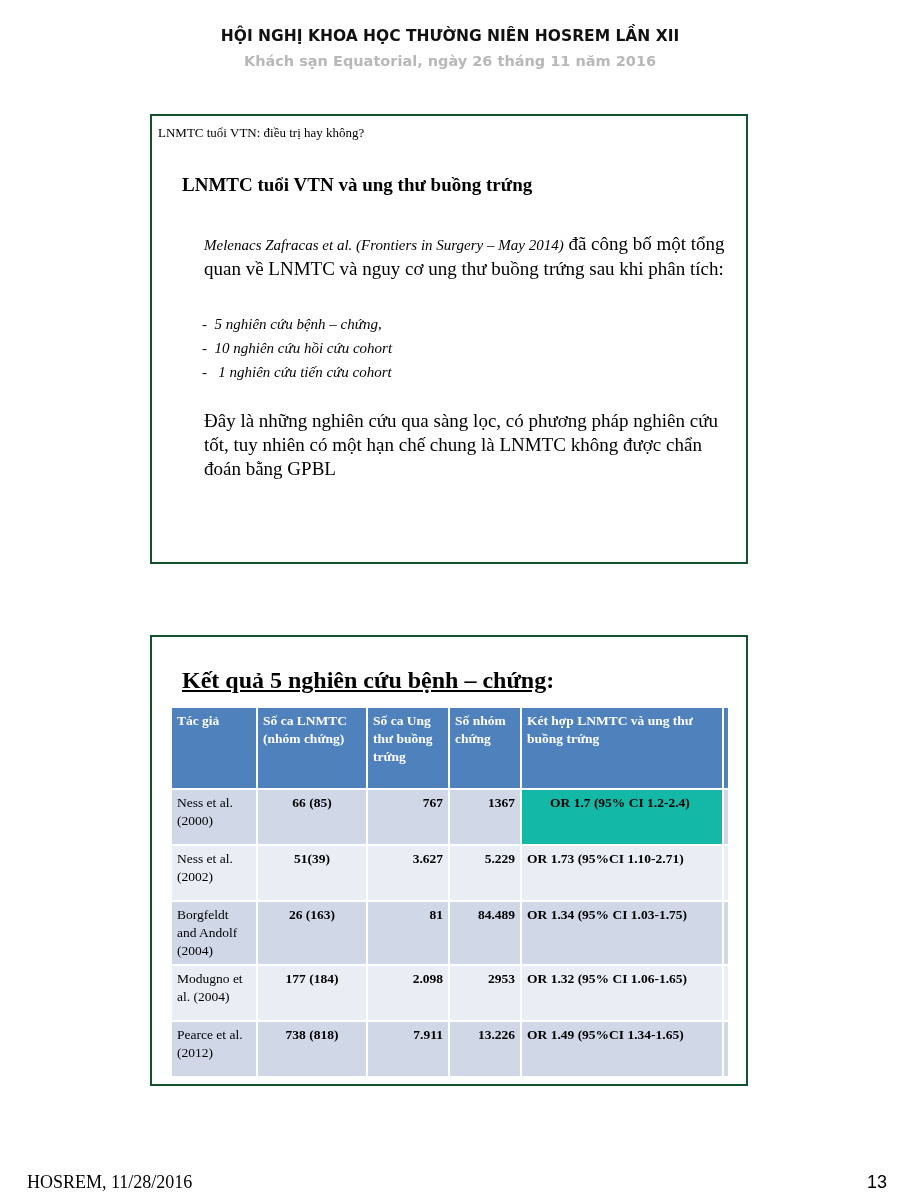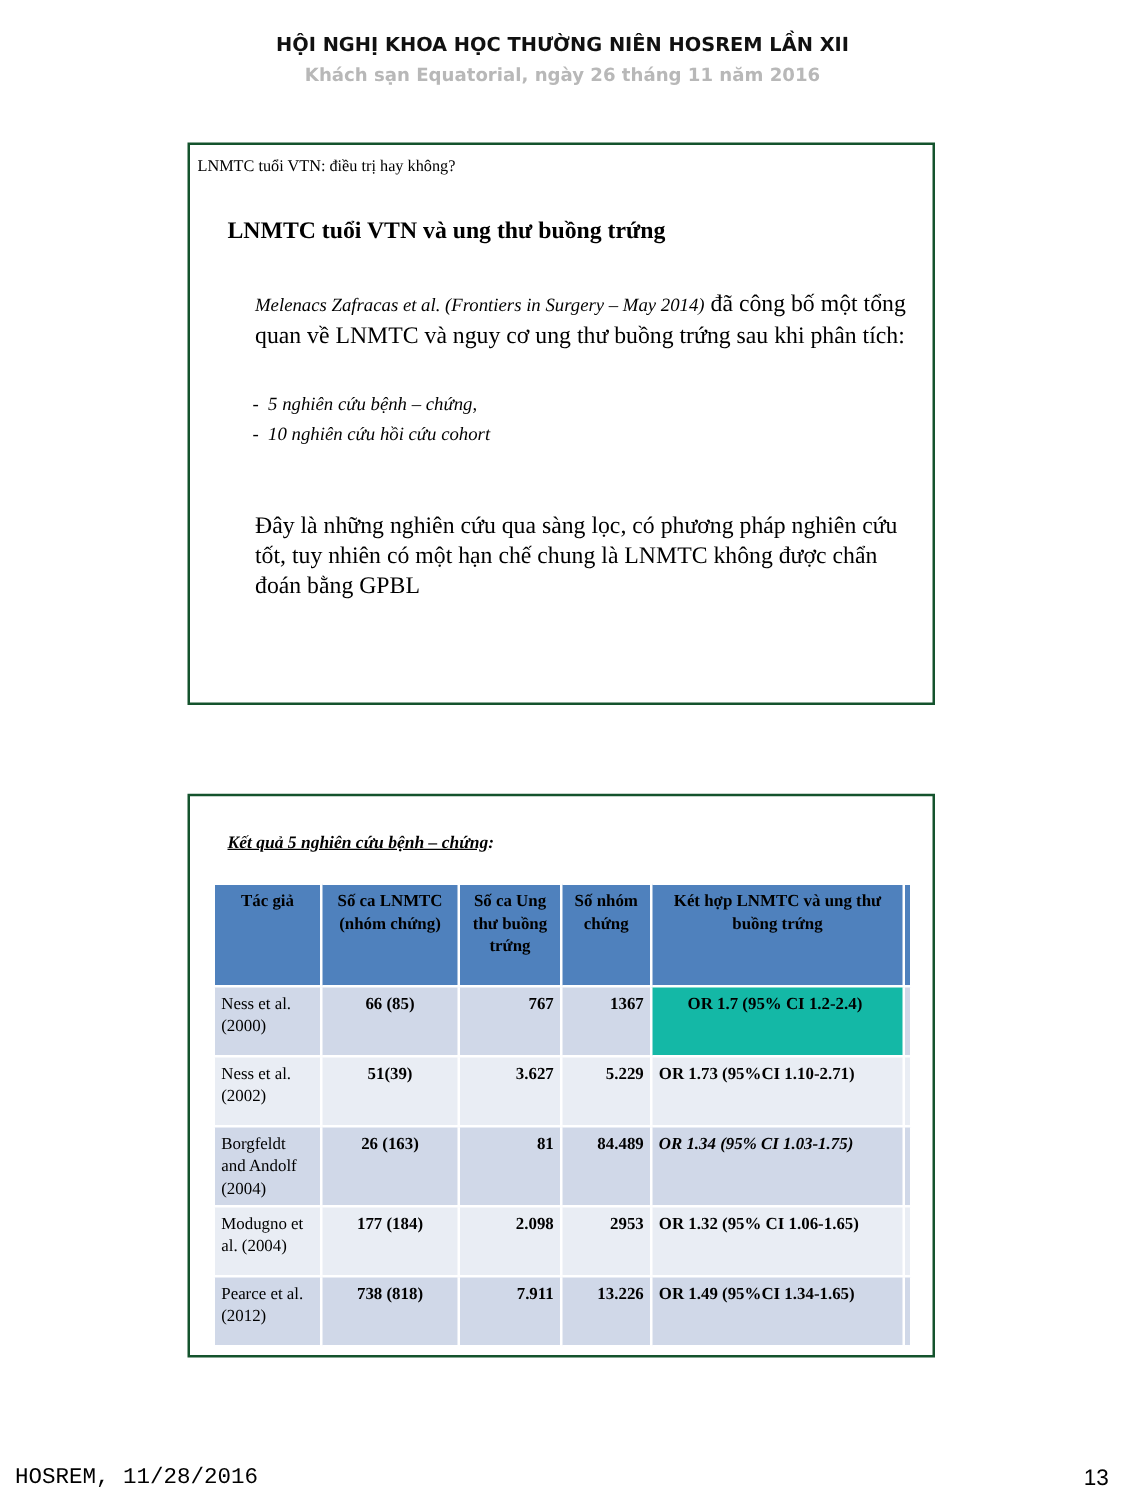--- a/index.html
+++ b/index.html
@@ -9,48 +9,49 @@
   .slide { position: absolute; left: 150px; width: 598px; border: 2px solid #14532d; background: #fff; box-sizing: border-box; }
   #slide1 { top: 114px; height: 450px; }
   #slide2 { top: 635px; height: 451px; }
   .s1-crumb { position: absolute; left: 6px; top: 9px; font-size: 13px; }
   .s1-heading { position: absolute; left: 30px; top: 58px; font-size: 19px; font-weight: bold; }
   .s1-body { position: absolute; left: 52px; top: 116px; width: 530px; font-size: 19px; line-height: 24px; font-family: Liberation Serif, serif; }
   .s1-body .cite { font-style: italic; font-size: 15px; }
   .s1-list { position: absolute; left: 50px; top: 196px; font-size: 15px; font-style: italic; line-height: 24px; }
   .s1-list .item { white-space: pre; }
   .s1-para { position: absolute; left: 52px; top: 293px; width: 530px; font-size: 19px; line-height: 24px; }
-  .s2-heading { position: absolute; left: 30px; top: 30px; font-size: 14px; font-weight: bold; font-style: italic; }
+  .s2-heading { position: absolute; left: 30px; top: 30px; font-size: 24px; font-weight: bold; }
   .s2-heading .u { text-decoration: underline; }
   table.res { position: absolute; left: 18px; top: 69px; border-collapse: collapse; font-size: 13.5px; font-weight: bold; }
   table.res th, table.res td { border: 2px solid #ffffff; vertical-align: top; padding: 4px 5px; line-height: 18px; }
-  table.res th { background: #4f81bd; color: #000000; text-align: center; height: 72px; }
+  table.res th { background: #4f81bd; color: #ffffff; text-align: left; height: 72px; }
   table.res tr.odd td { background: #d0d8e8; }
   table.res tr.even td { background: #e9edf4; }
   table.res td.author { font-weight: normal; }
   table.res td { height: 46px; }
   .c1 { width: 74px; } .c2 { width: 98px; } .c3 { width: 70px; } .c4 { width: 60px; } .c5 { width: 190px; } .c6 { width: 4px; padding: 0 !important; }
   .r { text-align: right; }
   .ctr { text-align: center; }
-  .footer-left { position: absolute; left: 12px; top: 1172px; font-family: Liberation Mono, monospace; font-size: 18px; }
+  .footer-left { position: absolute; left: 27px; top: 1172px; font-family: Liberation Serif, serif; font-size: 18px; }
   .footer-right { position: absolute; right: 13px; top: 1172px; font-family: "Liberation Sans", sans-serif; font-size: 18px; }
 </style>
 </head>
 <body>
 
 <div class="hdr-title">HỘI NGHỊ KHOA HỌC THƯỜNG NIÊN HOSREM LẦN XII</div>
 <div class="hdr-sub">Khách sạn Equatorial, ngày 26 tháng 11 năm 2016</div>
 
 <div class="slide" id="slide1">
   <div class="s1-crumb">LNMTC tuổi VTN: điều trị hay không?</div>
   <div class="s1-heading">LNMTC tuổi VTN và ung thư buồng trứng</div>
   <div class="s1-body"><span class="cite">Melenacs Zafracas et al. (Frontiers in Surgery – May 2014)</span><span> đã công bố một tổng quan về LNMTC và nguy cơ ung thư buồng trứng sau khi phân tích:</span></div>
   <div class="s1-list">
     <div class="item">-  5 nghiên cứu bệnh – chứng,</div>
     <div class="item">-  10 nghiên cứu hồi cứu cohort</div>
+    <div class="item">-   1 nghiên cứu tiến cứu cohort</div>
   </div>
   <div class="s1-para">Đây là những nghiên cứu qua sàng lọc, có phương pháp nghiên cứu tốt, tuy nhiên có một hạn chế chung là LNMTC không được chẩn đoán bằng GPBL</div>
 </div>
 
 <div class="slide" id="slide2">
   <div class="s2-heading"><span class="u">Kết quả 5 nghiên cứu bệnh – chứng</span><span>:</span></div>
   <table class="res">
     <thead>
       <tr>
         <th class="c1 ctr" style="background: rgb(79, 129, 189);">Tác giả</th>
@@ -76,21 +77,21 @@
         <td class="r" style="background: rgb(233, 237, 244);">3.627</td>
         <td class="r" style="background: rgb(233, 237, 244); padding-left: 30px;">5.229</td>
         <td style="background: rgb(233, 237, 244);">OR 1.73 (95%CI 1.10-2.71)</td>
         <td class="c6" style="background: rgb(233, 237, 244);"></td>
       </tr>
       <tr class="odd">
         <td class="author" style="background: rgb(208, 216, 232);">Borgfeldt and Andolf (2004)</td>
         <td class="ctr" style="background: rgb(208, 216, 232);">26 (163)</td>
         <td class="r" style="background: rgb(208, 216, 232);">81</td>
         <td class="r" style="background: rgb(208, 216, 232);">84.489</td>
-        <td style="background: rgb(208, 216, 232); font-style: italic;">OR 1.34 (95% CI 1.03-1.75)</td>
+        <td style="background: rgb(208, 216, 232);">OR 1.34 (95% CI 1.03-1.75)</td>
         <td class="c6" style="background: rgb(208, 216, 232);"></td>
       </tr>
       <tr class="even">
         <td class="author" style="background: rgb(233, 237, 244);">Modugno et al. (2004)</td>
         <td class="ctr" style="background: rgb(233, 237, 244);">177 (184)</td>
         <td class="r" style="background: rgb(233, 237, 244);">2.098</td>
         <td class="r" style="background: rgb(233, 237, 244);">2953</td>
         <td style="background: rgb(233, 237, 244);">OR 1.32 (95% CI 1.06-1.65)</td>
         <td class="c6" style="background: rgb(233, 237, 244);"></td>
       </tr>

